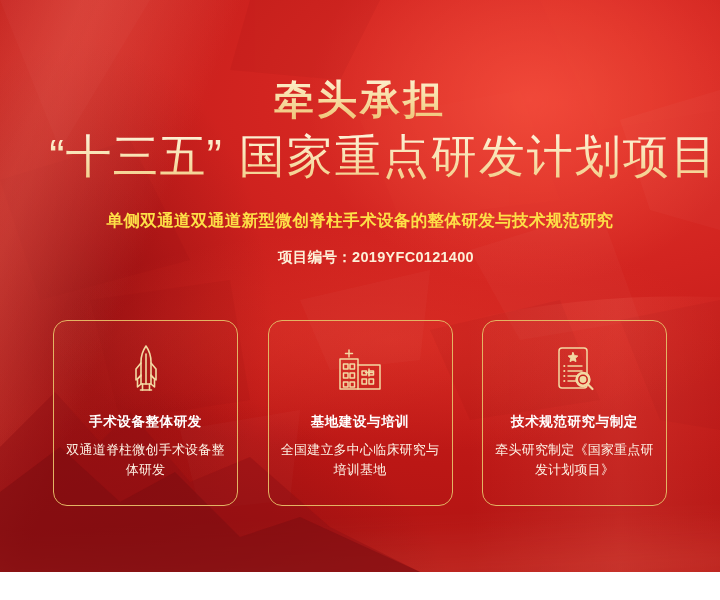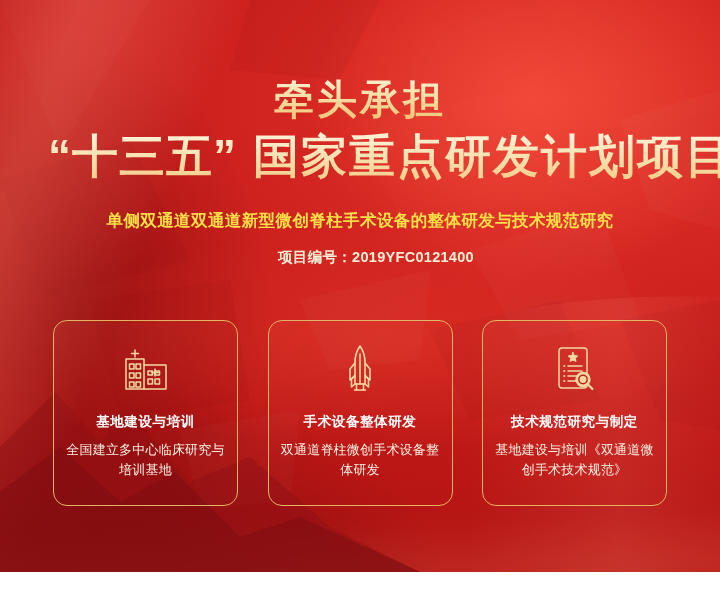--- a/index.html
+++ b/index.html
@@ -94,21 +94,21 @@
     -webkit-background-clip:text;
     background-clip:text;
     color:transparent;
     -webkit-text-fill-color:transparent;
     text-shadow:none;
     display:inline-block;
   }
   .title-line2 {
     margin-top:10px;
     font-size:46px;
-    font-weight:bold;
+    font-weight:normal;
     letter-spacing:2px;
     line-height:1.1;
     background:linear-gradient(180deg,#fdf3dc 0%,#f9e4b6 45%,#f3cd88 100%);
     -webkit-background-clip:text;
     background-clip:text;
     color:transparent;
     -webkit-text-fill-color:transparent;
     display:block;
     white-space:nowrap;
     padding-left:48px;
@@ -224,20 +224,37 @@
     <div class="title-line2">
       <span class="quoted">“十三五”</span><span class="gap"></span><span>国家重点研发计划项目</span>
     </div>
   </div>
 
   <div class="subtitle">单侧双通道双通道新型微创脊柱手术设备的整体研发与技术规范研究</div>
 
   <div class="projno">项目编号：2019YFC0121400</div>
 
   <div class="cards">
+
+    <div class="card">
+      <div class="card-icon">
+        <svg width="34" height="50" viewBox="0 0 34 50" fill="none" stroke="#f3d9a3" stroke-width="1.6" stroke-linejoin="round" stroke-linecap="round">
+          <path d="M17 2 C13.5 7 12 12 12 18 L12 40 L22 40 L22 18 C22 12 20.5 7 17 2 Z"></path>
+          <path d="M12 19 L7 25 L7 36 L12 32"></path>
+          <path d="M22 19 L27 25 L27 36 L22 32"></path>
+          <path d="M12 31 L8.5 35 L8.5 43 L12 40"></path>
+          <path d="M22 31 L25.5 35 L25.5 43 L22 40"></path>
+          <line x1="17" y1="10" x2="17" y2="40"></line>
+          <path d="M13.5 40 L13.5 46 M20.5 40 L20.5 46"></path>
+          <path d="M11.5 46 L22.5 46"></path>
+        </svg>
+      </div>
+      <div class="card-title">手术设备整体研发</div>
+      <div class="card-desc">双通道脊柱微创手术设备整体研发</div>
+    </div>
 
     <div class="card">
       <div class="card-icon">
         <svg width="48" height="44" viewBox="0 0 48 44" fill="none" stroke="#f3d9a3" stroke-width="1.5" stroke-linejoin="round" stroke-linecap="round">
           <path d="M4 12 L22 12 L22 42 L4 42 Z"></path>
           <path d="M22 18 L44 18 L44 42 L22 42"></path>
           <path d="M13 3 L13 10 M9.5 6.5 L16.5 6.5"></path>
           <path d="M33 22 L33 29 M29.5 25.5 L36.5 25.5"></path>
           <rect x="7.5" y="17" width="4.5" height="5"></rect>
           <rect x="14" y="17" width="4.5" height="5"></rect>
@@ -250,51 +267,34 @@
           <rect x="26" y="24" width="4.5" height="4"></rect>
           <rect x="33" y="24" width="4.5" height="4"></rect>
         </svg>
       </div>
       <div class="card-title">基地建设与培训</div>
       <div class="card-desc">全国建立多中心临床研究与培训基地</div>
     </div>
 
     <div class="card">
       <div class="card-icon">
-        <svg width="34" height="50" viewBox="0 0 34 50" fill="none" stroke="#f3d9a3" stroke-width="1.6" stroke-linejoin="round" stroke-linecap="round">
-          <path d="M17 2 C13.5 7 12 12 12 18 L12 40 L22 40 L22 18 C22 12 20.5 7 17 2 Z"></path>
-          <path d="M12 19 L7 25 L7 36 L12 32"></path>
-          <path d="M22 19 L27 25 L27 36 L22 32"></path>
-          <path d="M12 31 L8.5 35 L8.5 43 L12 40"></path>
-          <path d="M22 31 L25.5 35 L25.5 43 L22 40"></path>
-          <line x1="17" y1="10" x2="17" y2="40"></line>
-          <path d="M13.5 40 L13.5 46 M20.5 40 L20.5 46"></path>
-          <path d="M11.5 46 L22.5 46"></path>
-        </svg>
-      </div>
-      <div class="card-title">手术设备整体研发</div>
-      <div class="card-desc">双通道脊柱微创手术设备整体研发</div>
-    </div>
-
-    <div class="card">
-      <div class="card-icon">
         <svg width="44" height="48" viewBox="0 0 44 48" fill="none" stroke="#f3d9a3" stroke-width="1.5" stroke-linejoin="round" stroke-linecap="round">
           <path d="M6 6 Q6 3 9 3 L31 3 Q34 3 34 6 L34 40 Q34 43 31 43 L9 43 Q6 43 6 40 Z"></path>
           <path d="M20 7.5 L21.4 10.6 L24.8 11 L22.3 13.3 L23 16.6 L20 15 L17 16.6 L17.7 13.3 L15.2 11 L18.6 10.6 Z" fill="#f3d9a3" stroke-width="1"></path>
           <line x1="15" y1="21" x2="29" y2="21"></line>
           <line x1="15" y1="26" x2="29" y2="26"></line>
           <line x1="15" y1="31" x2="29" y2="31"></line>
           <line x1="15" y1="36" x2="29" y2="36"></line>
           <circle cx="11.3" cy="21" r="1.1" fill="#f3d9a3" stroke="none"></circle>
           <circle cx="11.3" cy="26" r="1.1" fill="#f3d9a3" stroke="none"></circle>
           <circle cx="11.3" cy="31" r="1.1" fill="#f3d9a3" stroke="none"></circle>
           <circle cx="11.3" cy="36" r="1.1" fill="#f3d9a3" stroke="none"></circle>
           <circle cx="30" cy="34.5" r="7" fill="#f3d9a3" stroke="#f3d9a3" stroke-width="1.4"></circle>
           <circle cx="30" cy="34.5" r="4.2" fill="none" stroke="#c8201c" stroke-width="1.5"></circle>
           <line x1="34.3" y1="38.8" x2="39.5" y2="44" stroke-width="2.2"></line>
         </svg>
       </div>
       <div class="card-title">技术规范研究与制定</div>
-      <div class="card-desc">基地建设与培训《双通道微创手术技术规范》</div>
+      <div class="card-desc">牵头研究制定《国家重点研发计划项目》</div>
     </div>
 
   </div>
 </div>
 
 </body></html>

